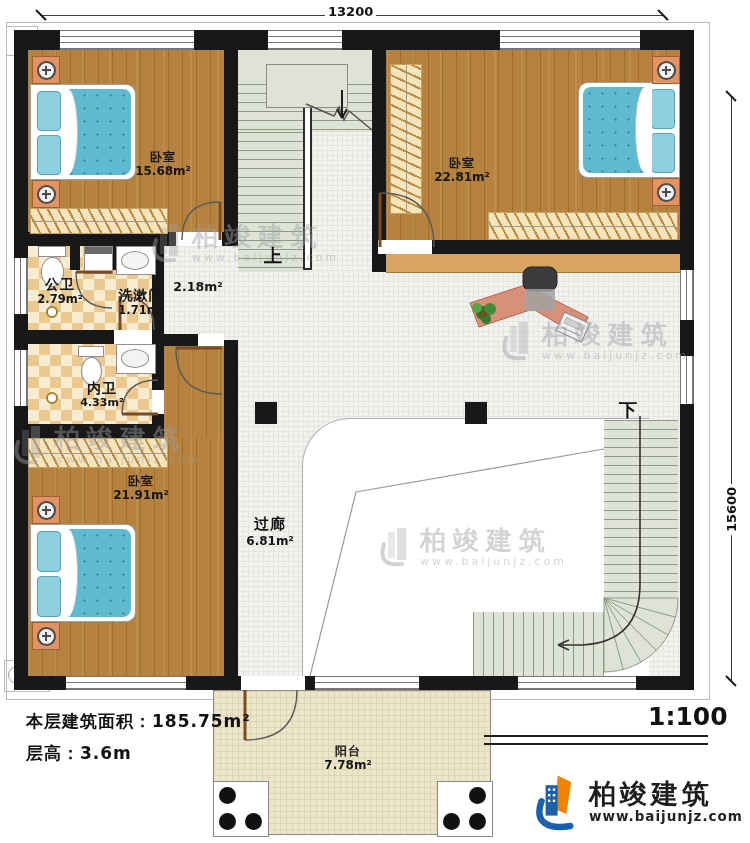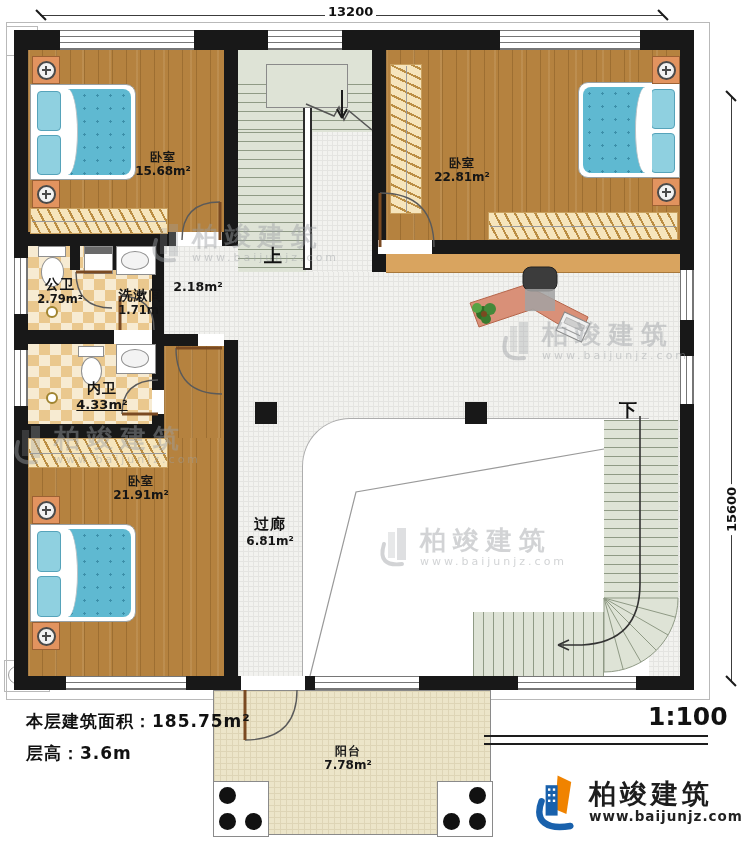--- a/index.html
+++ b/index.html
@@ -308,21 +308,21 @@
   </div>
   <div class="rlabel" style="left:106px;top:287px;width:70px;">
     <span class="nm" style="font-size:14px;">洗漱间</span>
     <span class="ar" style="font-size:11.5px;">1.71m²</span>
   </div>
   <div class="rlabel" style="left:168px;top:280px;width:60px;">
     <span class="ar" style="font-size:12.5px;">2.18m²</span>
   </div>
   <div class="rlabel" style="left:70px;top:380px;width:64px;">
     <span class="nm" style="font-size:14px;">内卫</span>
-    <span class="ar" style="font-size:13px;text-decoration:underline;">4.33m²</span>
+    <span class="ar" style="font-size:11px;">4.33m²</span>
   </div>
   <div class="rlabel" style="left:95px;top:474px;width:92px;">
     <span class="nm">卧室</span>
     <span class="ar">21.91m²</span>
   </div>
   <div class="rlabel" style="left:234px;top:516px;width:72px;">
     <span class="nm" style="font-size:15px;">过廊</span>
     <span class="ar">6.81m²</span>
   </div>
   <div class="rlabel" style="left:300px;top:744px;width:96px;">

